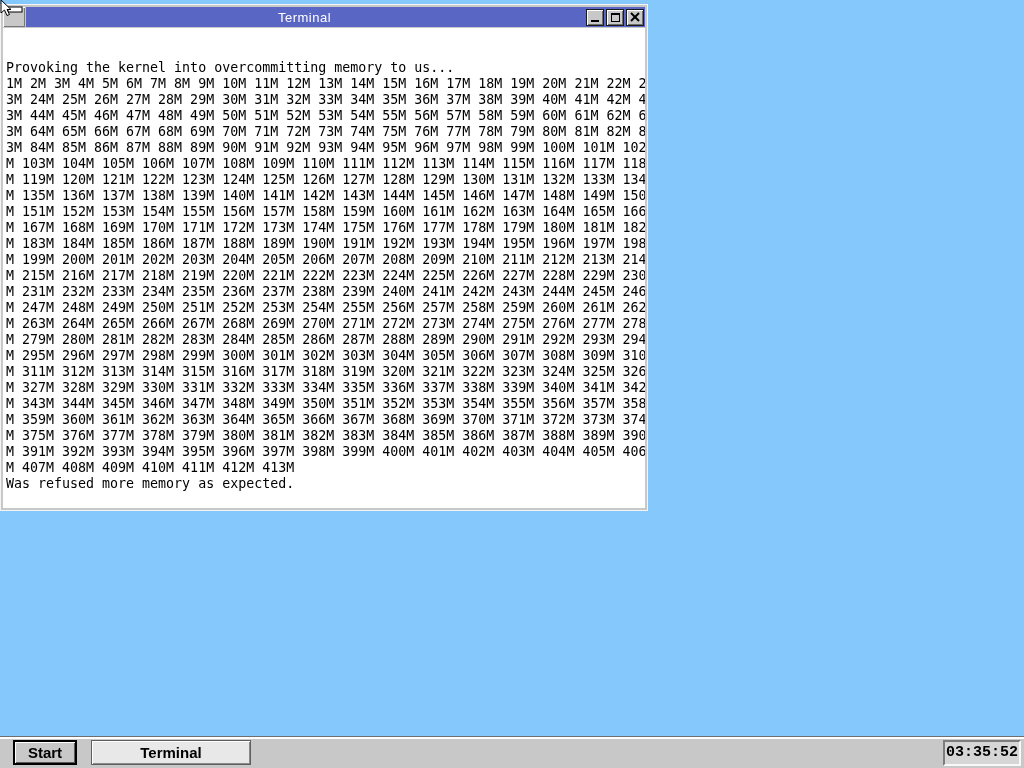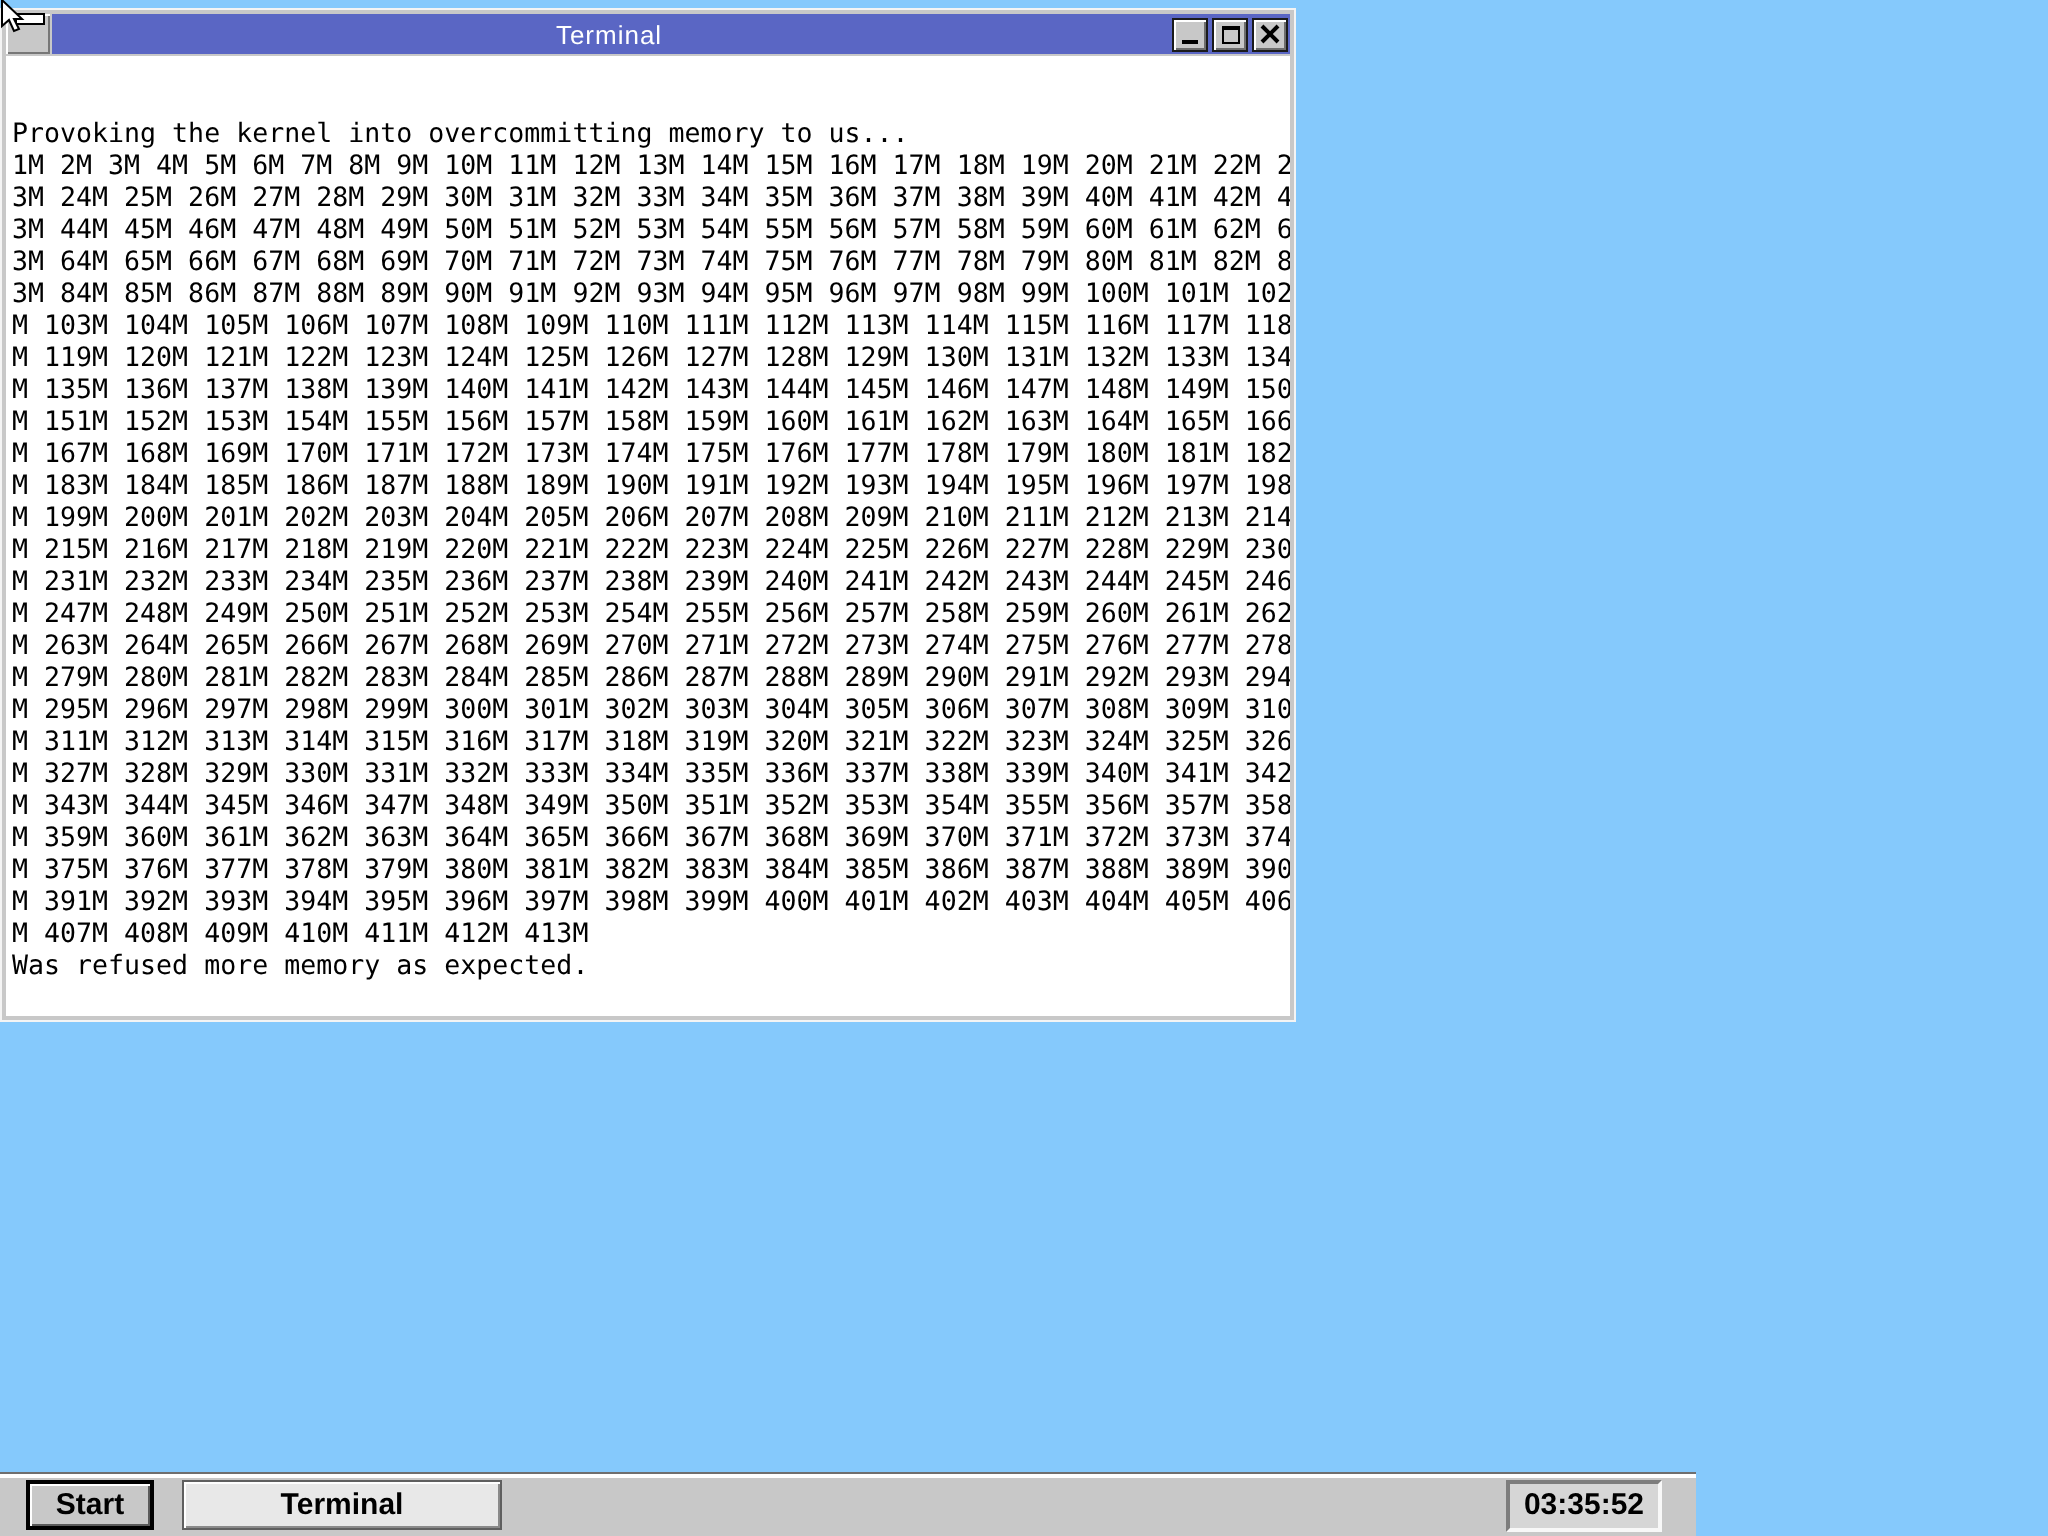--- a/index.html
+++ b/index.html
@@ -41,46 +41,46 @@
   .terminal{
     background:#ffffff;height:480px;overflow:hidden;
     font-family:"DejaVu Sans Mono",monospace;font-weight:normal;
     font-size:13.3px;line-height:16px;color:#000;
     padding-left:3px;white-space:pre;
   }
   .term-line{min-height:16px;}
 
   
   .taskbar{
-    position:absolute;left:0;bottom:0;width:848px;height:32px;
+    position:absolute;left:0;bottom:0;width:1024px;height:32px;
     background:var(--frame);
     border-top:1px solid #6f6f6f;
     box-shadow:inset 0 2px 0 #ffffff;
     display:flex;align-items:center;padding-left:13px;
   }
   .start-btn{
     width:64px;height:25px;background:var(--frame);
     border:2px solid #000000;
     box-shadow:inset 1px 1px 0 #ffffff, inset -1px -1px 0 #5a5a5a;
     font-family:"Liberation Sans",sans-serif;font-weight:bold;font-size:15px;color:#000;
     cursor:pointer;
   }
   .task-btn{
     width:160px;height:25px;margin-left:14px;background:#e8e8e8;
     border:1px solid #5f5f5f;
     box-shadow:inset 1px 1px 0 #ffffff, inset -1px -1px 0 #8a8a8a;
     font-family:"Liberation Sans",sans-serif;font-weight:bold;font-size:15px;color:#000;
     cursor:pointer;
   }
   .clock{
-    margin-left:auto;margin-right:17px;width:78px;height:26px;
+    margin-left:auto;margin-right:3px;width:78px;height:26px;
     background:#d6d6d6;
     border:2px solid;border-color:#7d7d7d #f8f8f8 #f8f8f8 #7d7d7d;
     display:flex;align-items:center;justify-content:center;
-    font-family:Liberation Sans, sans-serif;font-weight:bold;font-size:15px;color:#000;
+    font-family:Liberation Mono, monospace;font-weight:bold;font-size:15px;color:#000;
   }
 
   .mouse-cursor{position:absolute;left:0;top:0;z-index:50;}
 </style>
 </head>
 <body>
 
 <div class="window">
   <div class="titlebar">
     <div class="menubox"></div>

